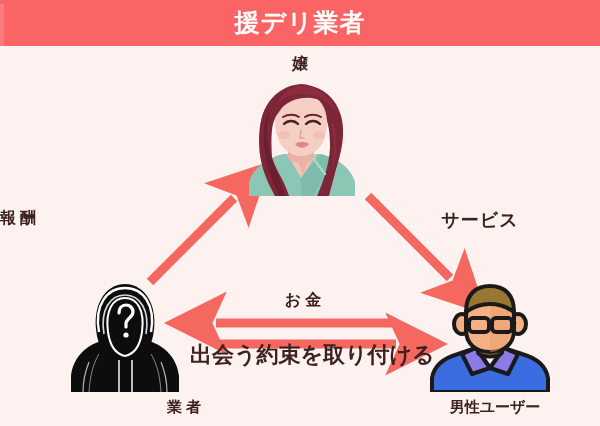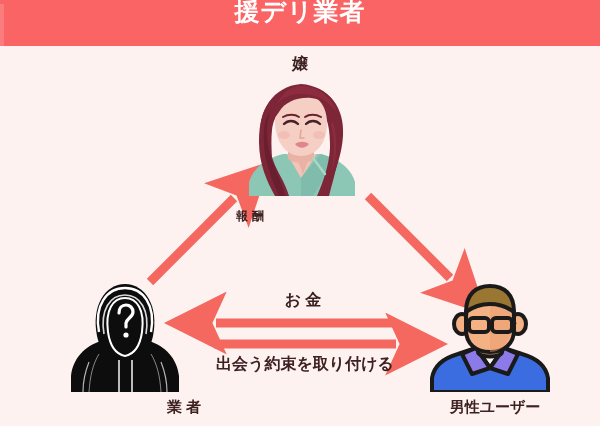--- a/index.html
+++ b/index.html
@@ -24,20 +24,21 @@
 
   
   #header-bar {
     position: absolute;
     left: 0;
     top: 0;
     width: 600px;
     height: 46px;
     background: #fb6464;
     display: flex;
+    align-items: center;
     justify-content: center;
   }
   #header-edge {
     position: absolute;
     left: 0;
     top: 4px;
     width: 4px;
     height: 42px;
     background: #fb8484;
     opacity: .75;
@@ -64,46 +65,46 @@
     left: 0;
     top: 56px;
     width: 600px;
     text-align: center;
     font-size: 16px;
   }
   #label-reward {
     left: 0;
     top: 210px;
     width: 268px;
-    text-align: right;
-    font-size: 12px;
+    text-align: left;
+    font-size: 16px;
     letter-spacing: 4px;
   }
   #label-service {
     left: 400px;
     top: 211px;
     width: 160px;
     text-align: center;
     font-size: 18px;
     letter-spacing: 1px;
   }
   #label-money {
     left: 205px;
     top: 292px;
     width: 200px;
     text-align: center;
     font-size: 16px;
     letter-spacing: 4px;
   }
   #label-promise {
     left: 190px;
-    top: 356px;
+    top: 344px;
     width: 230px;
-    text-align: center;
-    font-size: 16px;
+    text-align: right;
+    font-size: 22px;
     letter-spacing: 0px;
   }
   #label-agent {
     left: 55px;
     top: 400px;
     width: 150px;
     text-align: right;
     font-size: 15px;
     letter-spacing: 4px;
   }
@@ -272,18 +273,19 @@
         <rect x="64" y="36" width="20" height="14" rx="4"></rect>
         <path d="M61 42 L64 42"></path>
         <path d="M41 41 L37 40"></path>
         <path d="M84 41 L88 40"></path>
       </g>
     </svg>
   </div>
 
   <div class="label" id="label-lady">嬢</div>
   <div class="label" id="label-reward">報酬</div>
+  <div class="label" id="label-service">サービス</div>
   <div class="label" id="label-money">お金</div>
   <div class="label" id="label-promise">出会う約束を取り付ける</div>
   <div class="label" id="label-agent">業者</div>
   <div class="label" id="label-maleuser">男性ユーザー</div>
 
 </div>
 
 </body></html>

